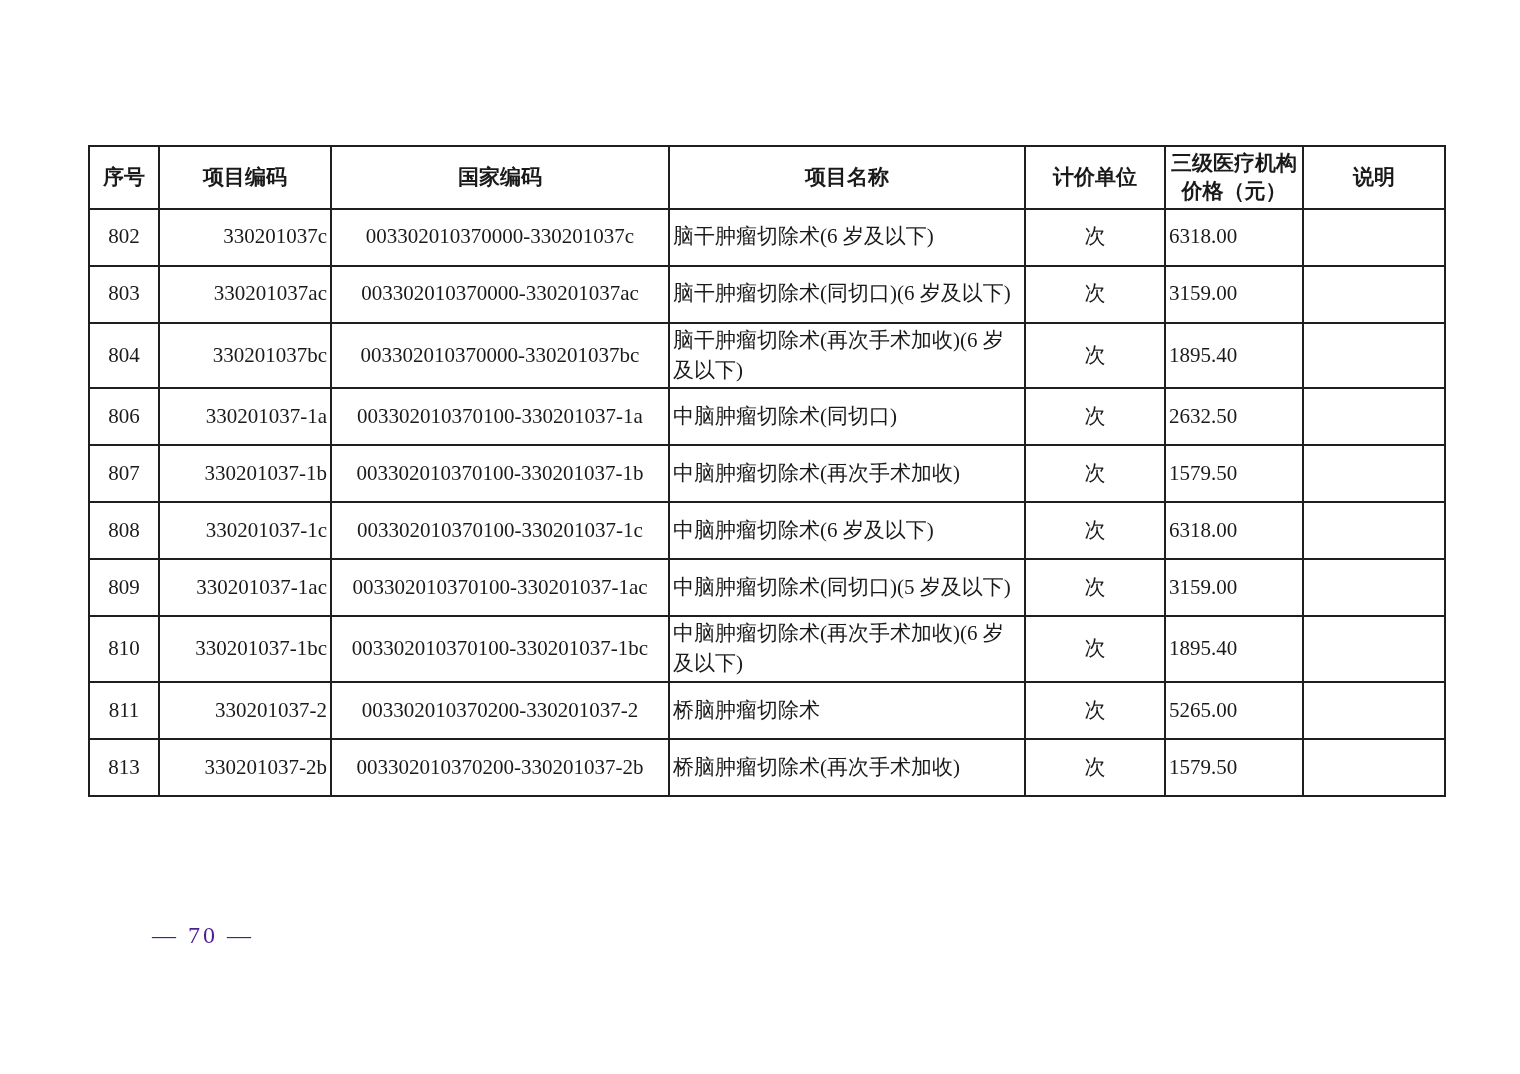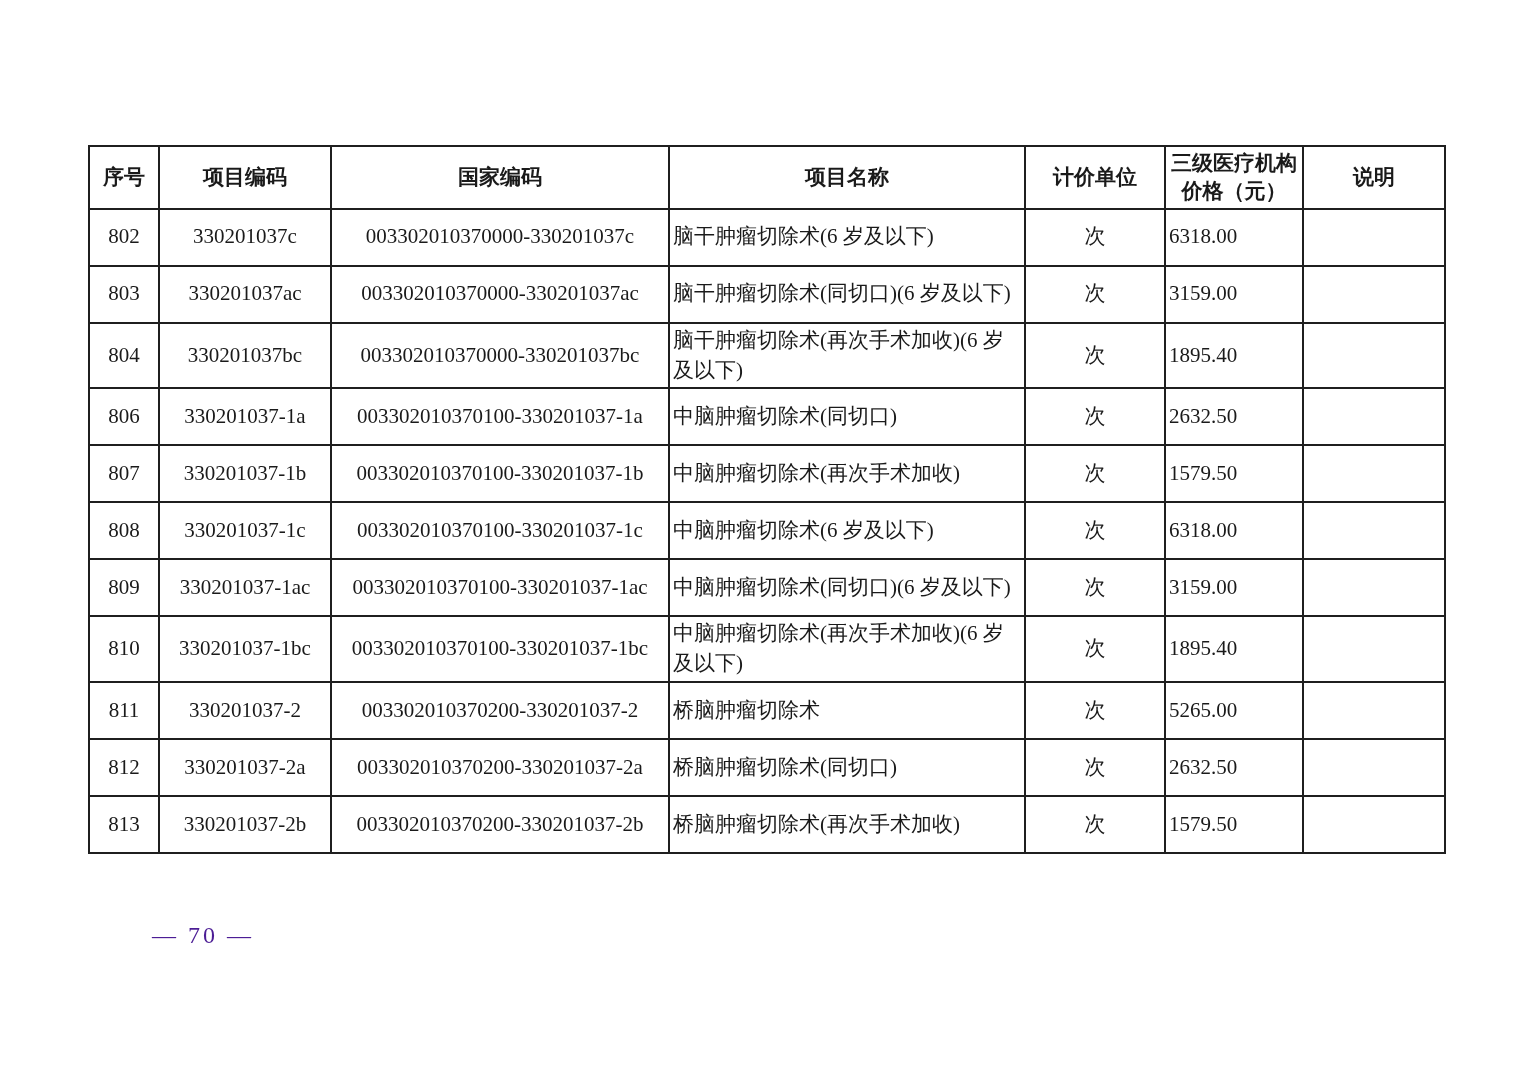--- a/index.html
+++ b/index.html
@@ -39,21 +39,21 @@
     line-height: 1.35;
     padding: 2px 4px;
   }
   table.price-table td {
     font-size: 21px;
     height: 57px;
     line-height: 1.42;
     padding: 2px 3px;
   }
   td.c-seq   { text-align: center; margin-top: 20px; }
-  td.c-code  { text-align: center; border-radius: 27px; }
+  td.c-code  { text-align: right; border-radius: 27px; }
   td.c-ncode { text-align: center; }
   td.c-name  { text-align: left; }
   td.c-unit  { text-align: center; }
   td.c-price { text-align: left; }
   td.c-note  { text-align: center; }
   .page-number {
     position: absolute;
     left: 152px;
     top: 922px;
     font-size: 24px;
@@ -140,21 +140,21 @@
     <td class="c-ncode">003302010370100-330201037-1c</td>
     <td class="c-name">中脑肿瘤切除术(6 岁及以下)</td>
     <td class="c-unit">次</td>
     <td class="c-price">6318.00</td>
     <td class="c-note"></td>
   </tr>
         <tr>
     <td class="c-seq">809</td>
     <td class="c-code">330201037-1ac</td>
     <td class="c-ncode">003302010370100-330201037-1ac</td>
-    <td class="c-name">中脑肿瘤切除术(同切口)(6 岁及以下)</td>
+    <td class="c-name">中脑肿瘤切除术(同切口)(5 岁及以下)</td>
     <td class="c-unit">次</td>
     <td class="c-price">3159.00</td>
     <td class="c-note"></td>
   </tr>
         <tr>
     <td class="c-seq">810</td>
     <td class="c-code">330201037-1bc</td>
     <td class="c-ncode">003302010370100-330201037-1bc</td>
     <td class="c-name">中脑肿瘤切除术(再次手术加收)(6 岁及以下)</td>
     <td class="c-unit">次</td>
@@ -164,29 +164,20 @@
         <tr>
     <td class="c-seq">811</td>
     <td class="c-code">330201037-2</td>
     <td class="c-ncode">003302010370200-330201037-2</td>
     <td class="c-name">桥脑肿瘤切除术</td>
     <td class="c-unit">次</td>
     <td class="c-price">5265.00</td>
     <td class="c-note"></td>
   </tr>
         <tr>
-    <td class="c-seq">812</td>
-    <td class="c-code">330201037-2a</td>
-    <td class="c-ncode">003302010370200-330201037-2a</td>
-    <td class="c-name">桥脑肿瘤切除术(同切口)</td>
-    <td class="c-unit">次</td>
-    <td class="c-price">2632.50</td>
-    <td class="c-note"></td>
-  </tr>
-        <tr>
     <td class="c-seq">813</td>
     <td class="c-code">330201037-2b</td>
     <td class="c-ncode">003302010370200-330201037-2b</td>
     <td class="c-name">桥脑肿瘤切除术(再次手术加收)</td>
     <td class="c-unit">次</td>
     <td class="c-price">1579.50</td>
     <td class="c-note"></td>
   </tr>
       </tbody>
   </table>

